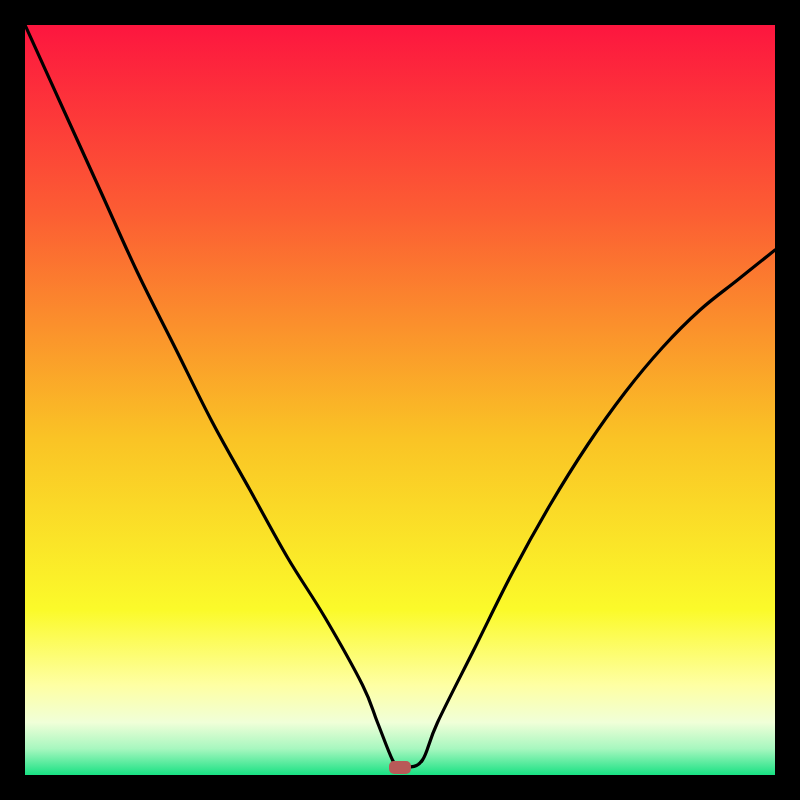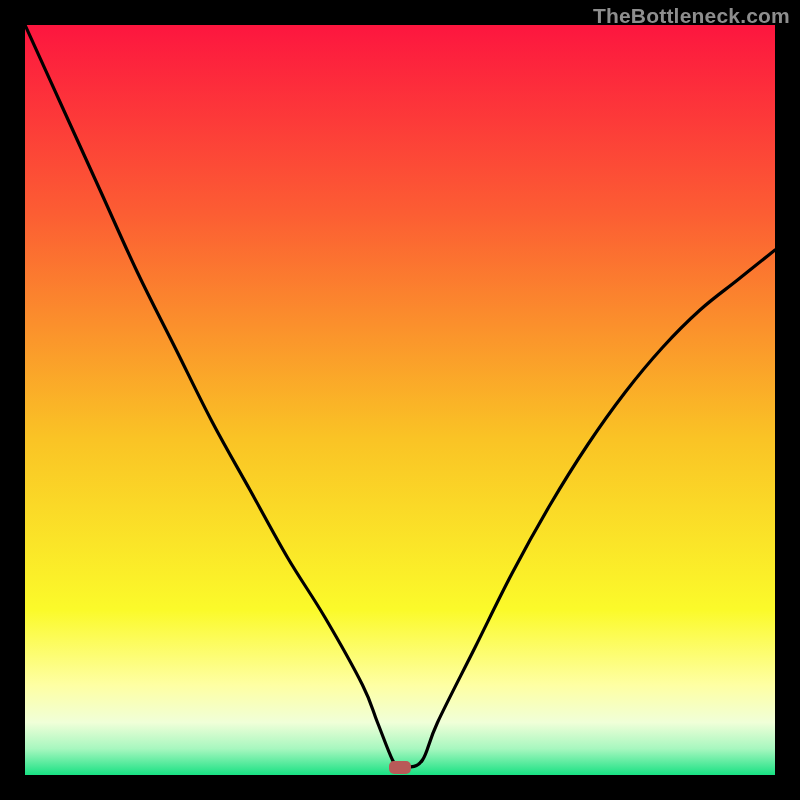--- a/index.html
+++ b/index.html
@@ -36,21 +36,20 @@
     height: 750px;
   }
   svg {
     display: block;
   }
 </style>
 </head>
 <body>
 
 <div class="frame">
-  <div class="watermark">TheBottleneck.com</div>
   <div class="plot">
     <svg id="chart-svg" viewBox="0 0 750 750" width="750" height="750">
       <defs>
         <linearGradient id="bg-grad" x1="0" y1="0" x2="0" y2="1">
             <stop offset="0%" stop-color="#fd163f"></stop>
             <stop offset="25%" stop-color="#fc5d33"></stop>
             <stop offset="55.00000000000001%" stop-color="#fac325"></stop>
             <stop offset="78%" stop-color="#fbfa2a"></stop>
             <stop offset="88%" stop-color="#feffa3"></stop>
             <stop offset="93%" stop-color="#f0ffd8"></stop>

